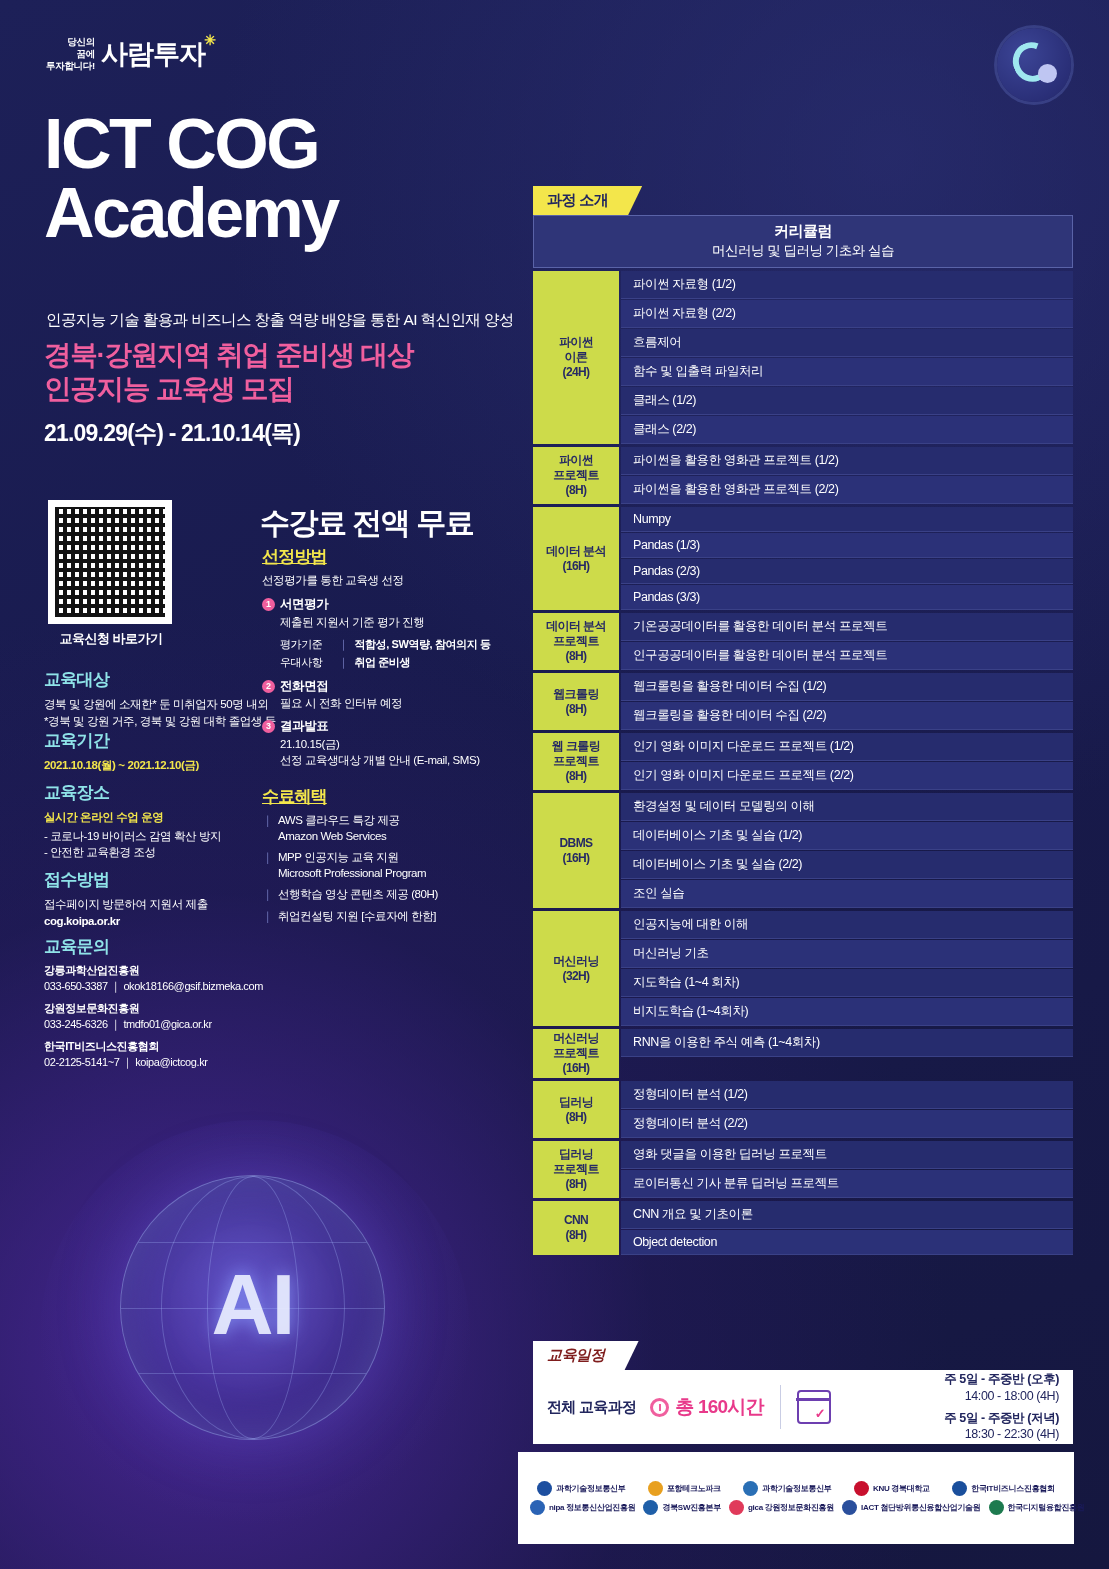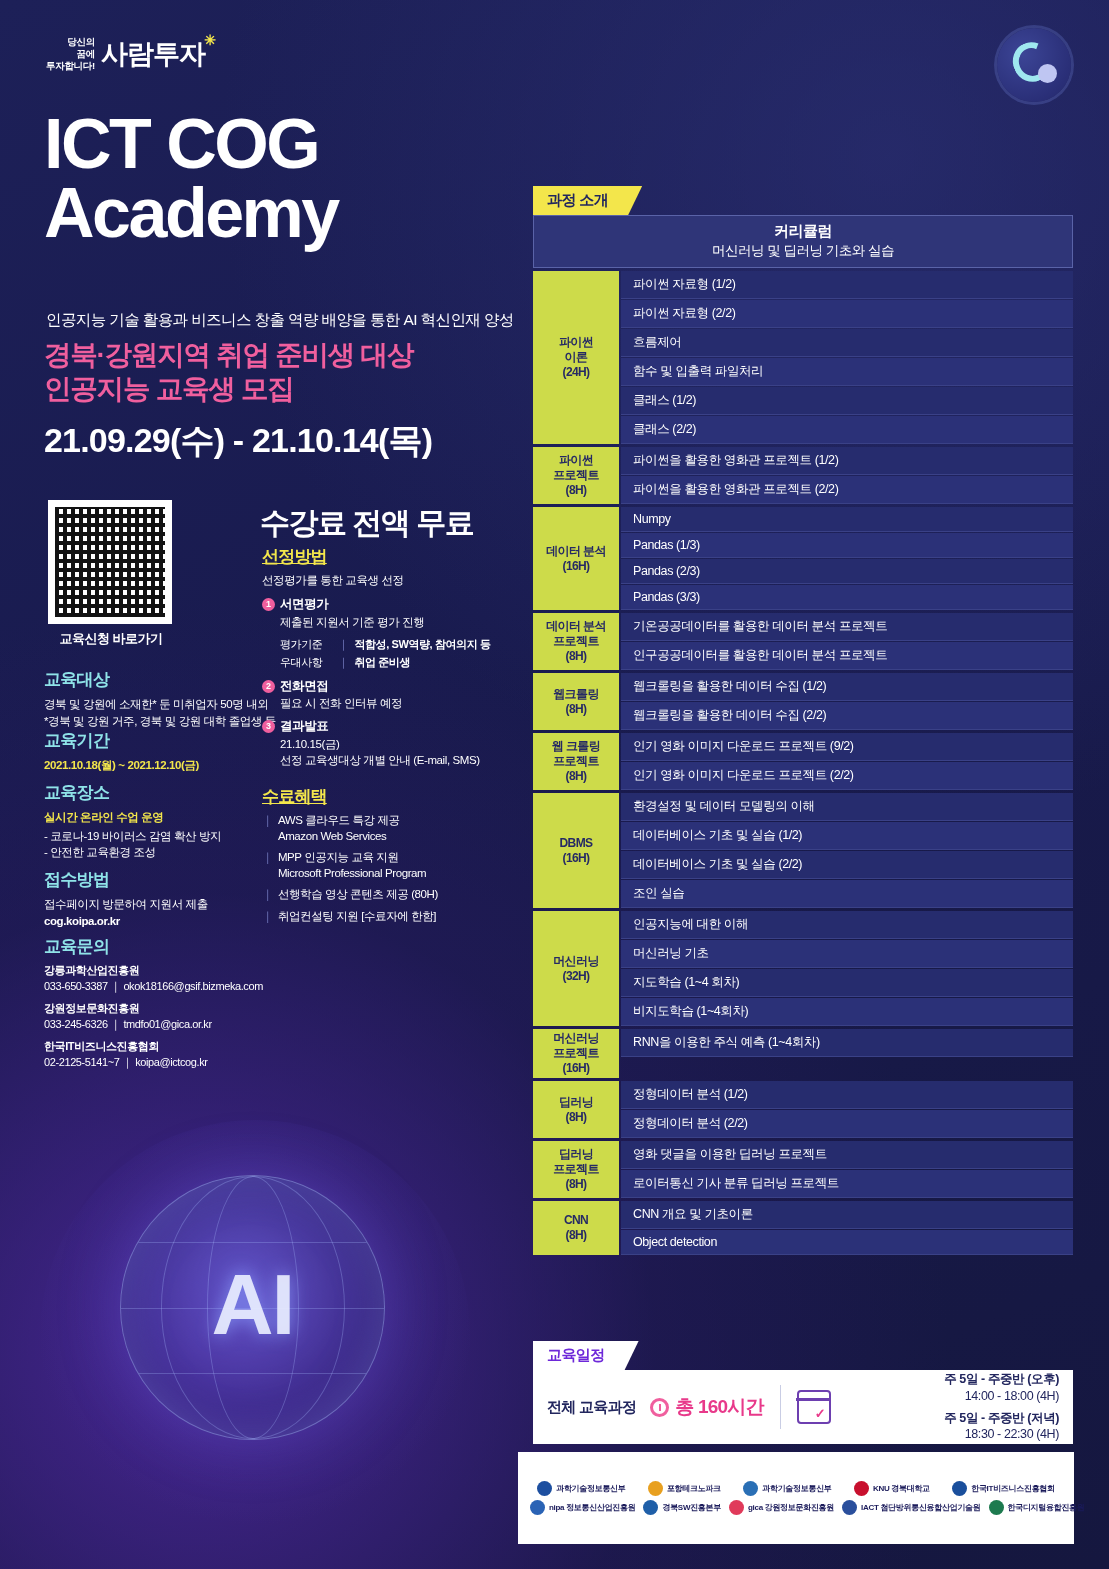--- a/index.html
+++ b/index.html
@@ -61,21 +61,21 @@
   .sub-tagline {
     position: absolute; left: 46px; top: 310px;
     color: #ffffff; font-size: 15.5px; letter-spacing: -0.6px; font-weight: 500;
   }
   .headline {
     position: absolute; left: 44px; top: 338px;
     color: #f05f9e; font-size: 27.5px; font-weight: bold; line-height: 1.24; letter-spacing: -1.2px;
   }
   .date-range {
     position: absolute; left: 44px; top: 418px;
-    color: #ffffff; font-size: 34px; font-weight: bold; letter-spacing: -0.8px;
+    color: #ffffff; font-size: 23px; font-weight: bold; letter-spacing: -0.8px;
   }
 
   .qr-box {
     position: absolute; left: 48px; top: 500px;
     width: 124px; height: 124px; background: #ffffff; padding: 7px;
   }
   .qr-box .qr {
     width: 100%; height: 100%;
     background-color: #ffffff;
     background-image:
@@ -171,23 +171,24 @@
   .grp-rows { flex: 1 1 auto; display: flex; flex-direction: column; gap: 1px; margin-left: 2px; }
   .row {
     background: #262c6e; color: #ffffff; font-size: 12.5px; letter-spacing: -0.4px;
     padding: 5px 0 5px 12px; border-bottom: 1px solid #3a4187;
   }
   .row.alt { background: #2b3178; }
 
   
   .tab2 {
     position: absolute; left: 533px; top: 1341px;
-    background: #ffffff; color: #6d28d9; font-size: 15px; font-weight: bold;
+    background: #ffffff; color: #7f1d1d; font-size: 15px; font-weight: bold;
     padding: 5px 34px 5px 14px; letter-spacing: -0.6px;
     clip-path: polygon(0 0, 100% 0, calc(100% - 14px) 100%, 0 100%);
+    font-style: italic;
   }
   .sched {
     position: absolute; left: 533px; top: 1370px; width: 540px; height: 74px;
     background: #ffffff; display: flex; align-items: center; padding: 0 14px;
   }
   .sched .lbl { font-size: 15px; font-weight: bold; color: #22265e; letter-spacing: -0.7px; }
   .sched .clock {
     width: 19px; height: 19px; border-radius: 50%; border: 3px solid #f05f9e; margin: 0 6px 0 14px;
     position: relative;
   }
@@ -421,21 +422,21 @@
           <div class="grp-rows">
             <div class="row">웹크롤링을 활용한 데이터 수집 (1/2)</div>
             <div class="row alt">웹크롤링을 활용한 데이터 수집 (2/2)</div>
           </div>
         </div>
         <div class="grp">
           <div class="grp-label" style="white-space: pre-line;">웹 크롤링
 프로젝트
 (8H)</div>
           <div class="grp-rows">
-            <div class="row">인기 영화 이미지 다운로드 프로젝트 (9/2)</div>
+            <div class="row">인기 영화 이미지 다운로드 프로젝트 (1/2)</div>
             <div class="row alt">인기 영화 이미지 다운로드 프로젝트 (2/2)</div>
           </div>
         </div>
         <div class="grp">
           <div class="grp-label" style="white-space: pre-line;">DBMS
 (16H)</div>
           <div class="grp-rows">
             <div class="row">환경설정 및 데이터 모델링의 이해</div>
             <div class="row alt">데이터베이스 기초 및 실습 (1/2)</div>
             <div class="row">데이터베이스 기초 및 실습 (2/2)</div>

